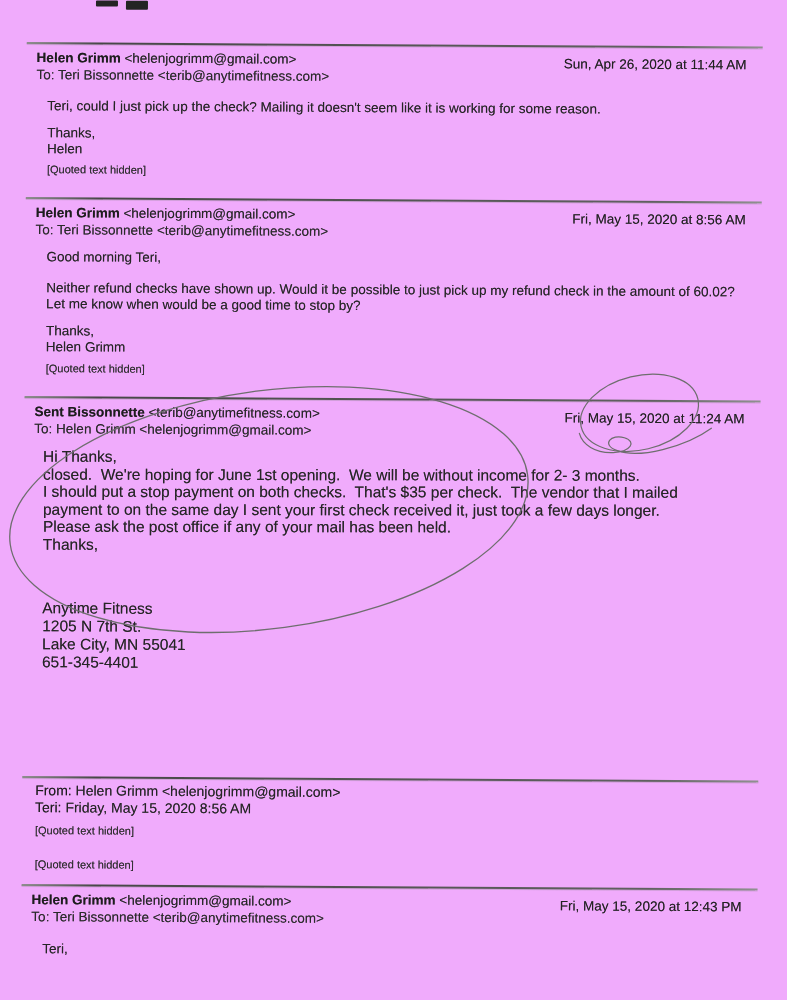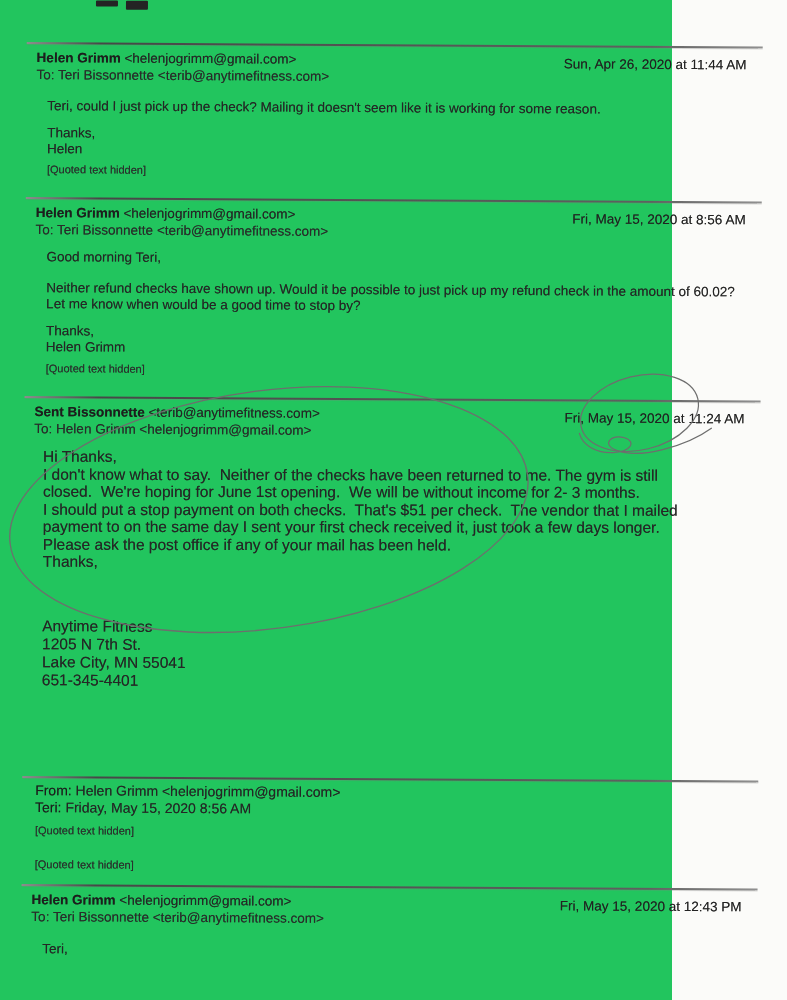--- a/index.html
+++ b/index.html
@@ -4,21 +4,21 @@
 <style>
   html,body{margin:0;padding:0;}
   body{
     width:787px;height:1000px;
     background:#fbfbf9;
     font-family:"Liberation Sans", sans-serif;
     color:#262626;
     overflow:hidden;
   }
   .sheet{
-    position:relative;width:672px;height:1000px;background:#22c55e;
+    position:relative;width:787px;height:1000px;background:#f0abfc;
   }
   
   .rotor{
     position:absolute;inset:0;
     transform:rotate(0.35deg);
     transform-origin:20px 0;
   }
   .scan-text{ text-shadow:0 0 .4px rgba(20,20,20,.55); }
 
   .scan-mark{position:absolute;background:#242424;border-radius:1px;}
@@ -127,23 +127,22 @@
       <div class="hdr">
         <div class="hdr-left">
           <div><span class="sender-name">Sent Bissonnette</span><span class="sender-email"> &lt;terib@anytimefitness.com&gt;</span></div>
           <div class="to-line">To: Helen Grimm &lt;helenjogrimm@gmail.com&gt;</div>
         </div>
         <div class="date">Fri, May 15, 2020 at 11:24 AM</div>
       </div>
       <div class="body">
         <div class="reply">
           <div class="bline">Hi Thanks,</div>
-          <div class="bline">I don't know what to say.  Neither of the checks have been returned to me. The gym is still</div>
           <div class="bline">closed.  We're hoping for June 1st opening.  We will be without income for 2- 3 months.</div>
-          <div class="bline">I should put a stop payment on both checks.  That's $51 per check.  The vendor that I mailed</div>
+          <div class="bline">I should put a stop payment on both checks.  That's $35 per check.  The vendor that I mailed</div>
           <div class="bline">payment to on the same day I sent your first check received it, just took a few days longer.</div>
           <div class="bline">Please ask the post office if any of your mail has been held.</div>
           <div class="bline">Thanks,</div>
         </div>
         <div class="sig">
           <div class="bline">Anytime Fitness</div>
           <div class="bline">1205 N 7th St.</div>
           <div class="bline">Lake City, MN 55041</div>
           <div class="bline">651-345-4401</div>
         </div>

